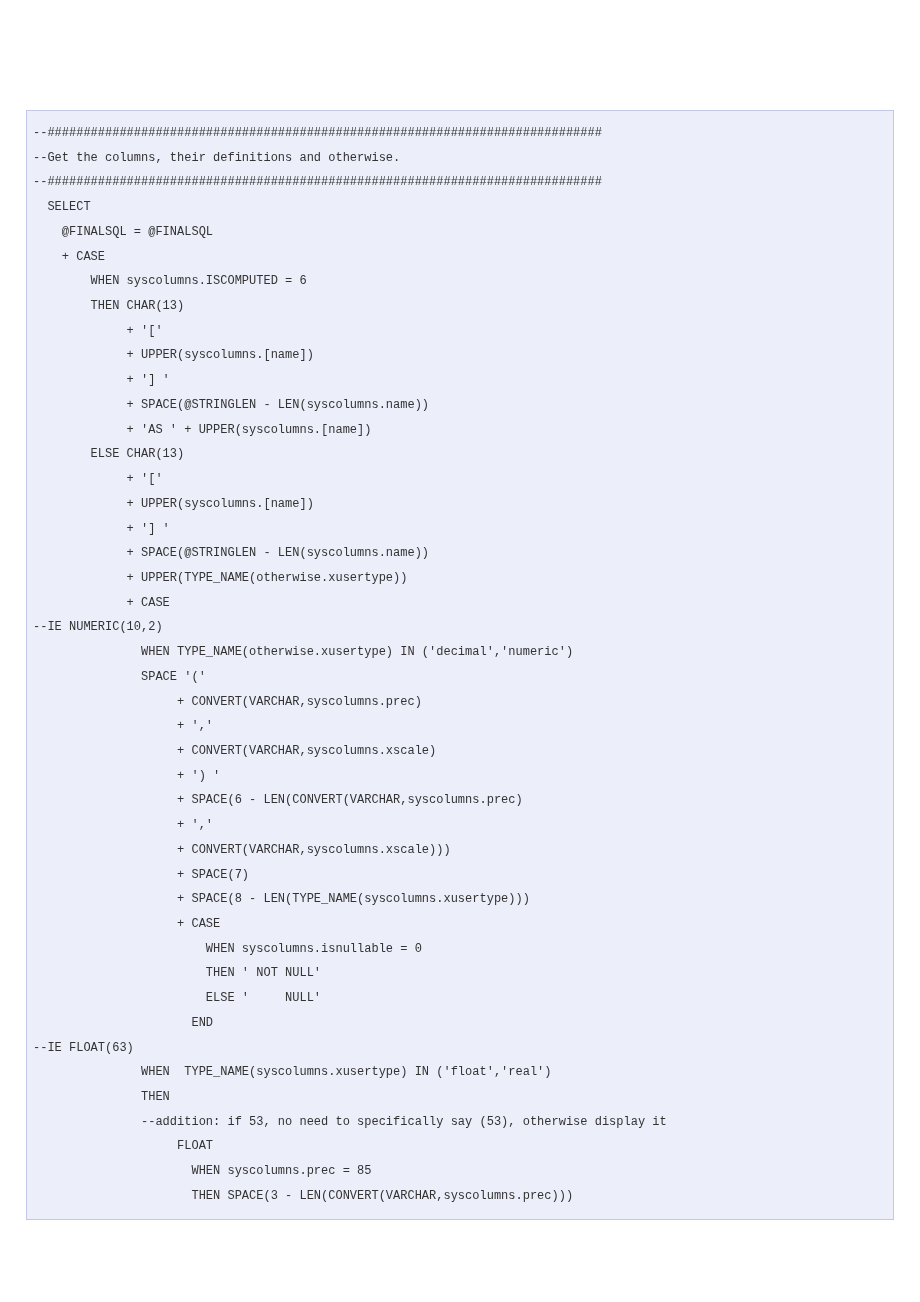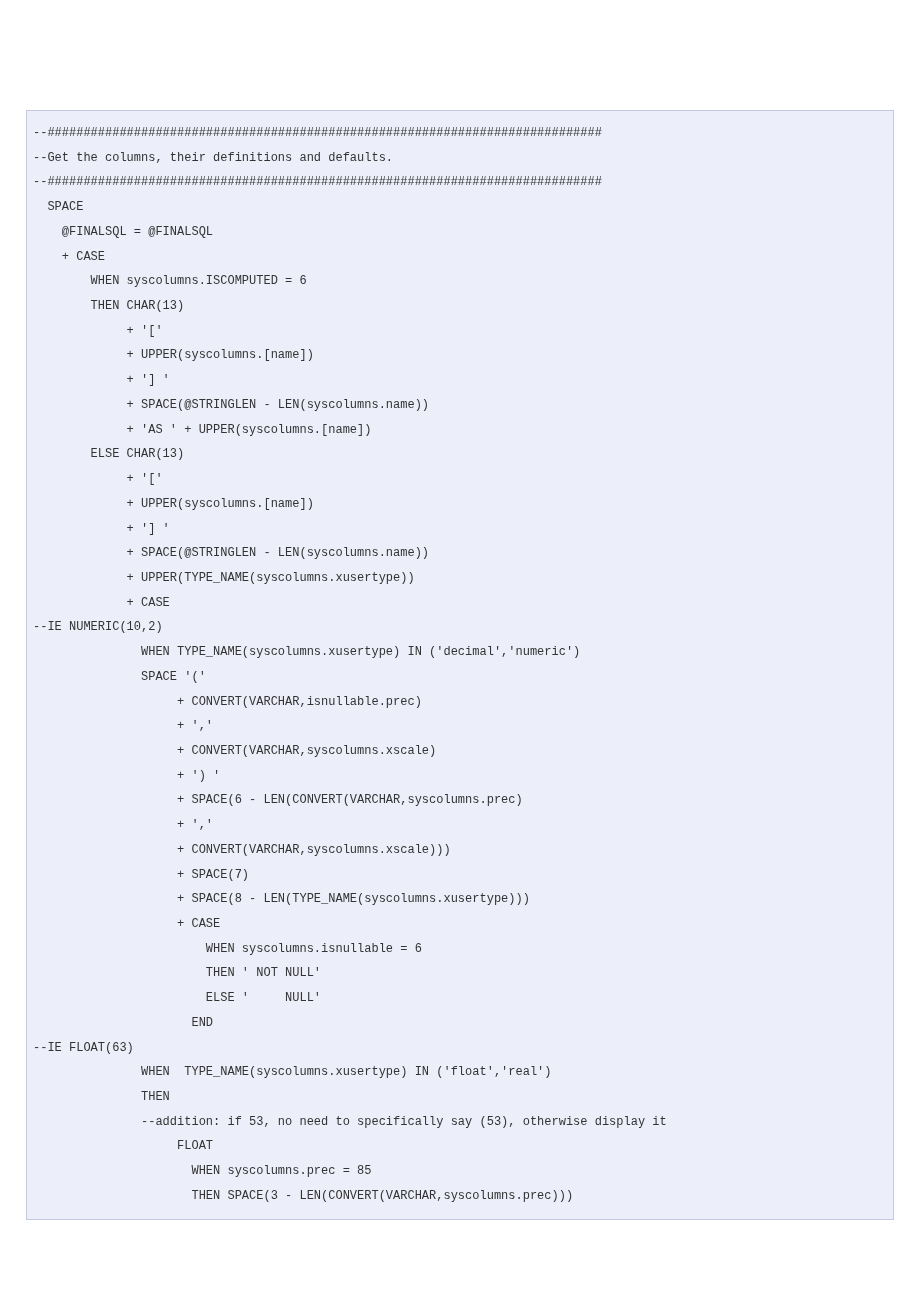--- a/index.html
+++ b/index.html
@@ -19,53 +19,53 @@
     line-height: 2.06;
     color: #333;
     white-space: pre;
     overflow: hidden;
   }
 </style>
 </head>
 <body>
 
 <div class="code-block"><span>--#############################################################################</span>
-<span>--Get the columns, their definitions and defaults.</span>
+<span>--Get the columns, their definitions and otherwise.</span>
 <span>--#############################################################################</span>
-<span>  SPACE</span>
+<span>  SELECT</span>
 <span>    @FINALSQL = @FINALSQL</span>
 <span>    + CASE</span>
 <span>        WHEN syscolumns.ISCOMPUTED = 6</span>
 <span>        THEN CHAR(13)</span>
 <span>             + '['</span>
 <span>             + UPPER(syscolumns.[name])</span>
 <span>             + '] '</span>
 <span>             + SPACE(@STRINGLEN - LEN(syscolumns.name))</span>
 <span>             + 'AS ' + UPPER(syscolumns.[name])</span>
 <span>        ELSE CHAR(13)</span>
 <span>             + '['</span>
 <span>             + UPPER(syscolumns.[name])</span>
 <span>             + '] '</span>
 <span>             + SPACE(@STRINGLEN - LEN(syscolumns.name))</span>
-<span>             + UPPER(TYPE_NAME(syscolumns.xusertype))</span>
+<span>             + UPPER(TYPE_NAME(otherwise.xusertype))</span>
 <span>             + CASE</span>
 <span>--IE NUMERIC(10,2)</span>
-<span>               WHEN TYPE_NAME(syscolumns.xusertype) IN ('decimal','numeric')</span>
+<span>               WHEN TYPE_NAME(otherwise.xusertype) IN ('decimal','numeric')</span>
 <span>               SPACE '('</span>
-<span>                    + CONVERT(VARCHAR,isnullable.prec)</span>
+<span>                    + CONVERT(VARCHAR,syscolumns.prec)</span>
 <span>                    + ','</span>
 <span>                    + CONVERT(VARCHAR,syscolumns.xscale)</span>
 <span>                    + ') '</span>
 <span>                    + SPACE(6 - LEN(CONVERT(VARCHAR,syscolumns.prec)</span>
 <span>                    + ','</span>
 <span>                    + CONVERT(VARCHAR,syscolumns.xscale)))</span>
 <span>                    + SPACE(7)</span>
 <span>                    + SPACE(8 - LEN(TYPE_NAME(syscolumns.xusertype)))</span>
 <span>                    + CASE</span>
-<span>                        WHEN syscolumns.isnullable = 6</span>
+<span>                        WHEN syscolumns.isnullable = 0</span>
 <span>                        THEN ' NOT NULL'</span>
 <span>                        ELSE '     NULL'</span>
 <span>                      END</span>
 <span>--IE FLOAT(63)</span>
 <span>               WHEN  TYPE_NAME(syscolumns.xusertype) IN ('float','real')</span>
 <span>               THEN</span>
 <span>               --addition: if 53, no need to specifically say (53), otherwise display it</span>
 <span>                    FLOAT</span>
 <span>                      WHEN syscolumns.prec = 85</span>
 <span>                      THEN SPACE(3 - LEN(CONVERT(VARCHAR,syscolumns.prec)))</span></div>

